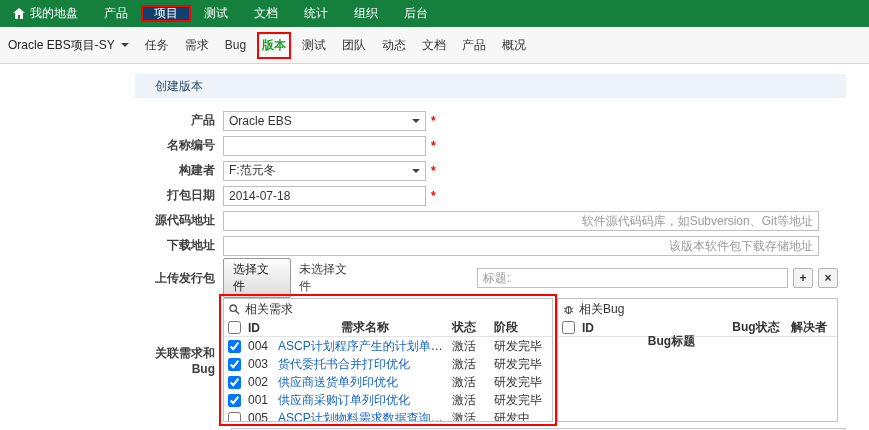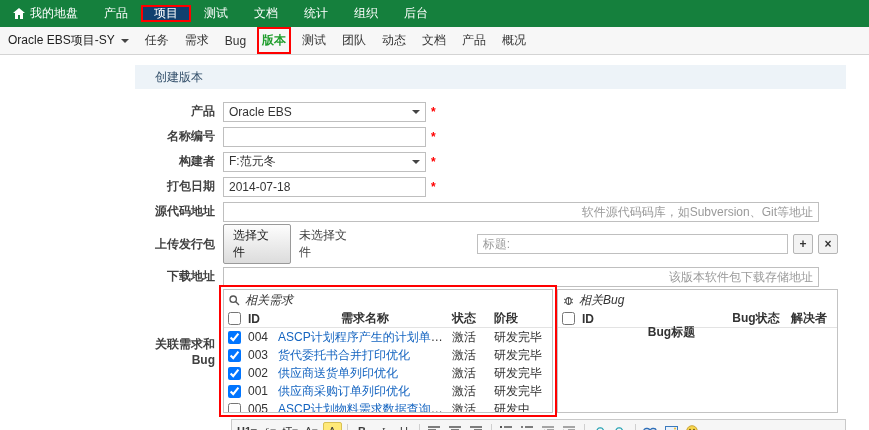--- a/index.html
+++ b/index.html
@@ -6,21 +6,21 @@
   body { background:#fff; }
   .screen { width:869px; height:430px; position:relative; overflow:hidden; background:#fff;
             font:12px "Liberation Sans", sans-serif; color:#333; }
 
   
   .topnav { height:27px; background:#15803d; display:flex; align-items:center; color:#fff; }
   .topnav .item { display:flex; align-items:center; gap:5px; padding:0 13px; font-size:12px; cursor:pointer; white-space:nowrap; }
   .topnav .item.active { background:#10406f; outline:2px solid #ff0000; outline-offset:-2px; }
 
   
-  .subnav { height:28px; background:#f7f7f7; border-bottom:1px solid #d4d4d4; display:flex; align-items:center; padding:0 8px; gap:16px; }
+  .subnav { height:37px; background:#f7f7f7; border-bottom:1px solid #d4d4d4; display:flex; align-items:center; padding:0 8px; gap:16px; }
   .switcher { display:flex; align-items:center; gap:6px; color:#222; cursor:pointer; white-space:nowrap; }
   .caret { width:0; height:0; border-left:4px solid transparent; border-right:4px solid transparent; border-top:4px solid #444; }
   .subnav .item { color:#333; cursor:pointer; white-space:nowrap; }
   .subnav .item.active { color:#1f9d2c; font-weight:bold; outline:2px solid #ff0000; outline-offset:3px; }
 
   
   .main { margin:10px 0 0 135px; width:711px; }
   .form-title { height:24px; line-height:24px; background:#edf3f8; color:#34506b; font-weight:normal; padding-left:20px; }
   .form { margin-top:10px; }
   .form-row { display:flex; align-items:center; min-height:25px; }
@@ -38,21 +38,21 @@
   .title-input { width:312px; margin-left:118px; }
   .small-btn { width:20px; height:20px; border:1px solid #b5b5b5; background:#f3f3f3; display:flex; align-items:center; justify-content:center;
                font-weight:bold; color:#333; cursor:pointer; border-radius:2px; margin-left:5px; }
   .small-btn:first-of-type { margin-left:auto; }
 
   
   .panels { display:flex; gap:4px; width:615px; }
   .panel { background:#fff; border:1px solid #c3c3c3; height:124px; overflow:hidden; }
   .panel.stories { width:330px; outline:2px solid #ff0000; outline-offset:2px; }
   .panel.bugs { flex:1; }
-  .phead { height:20px; display:flex; align-items:center; gap:5px; padding:0 5px; color:#333;font-style:italic; }
+  .phead { height:20px; display:flex; align-items:center; gap:5px; padding:0 5px; color:#333; }
   .pcols { display:flex; align-items:center; height:18px; font-weight:bold; border-bottom:1px solid #e3e3e3; padding:0 4px; }
   .prow { display:flex; align-items:center; height:18px; padding:0 4px; }
   .cb { margin:0; width:13px; height:13px; }
   .c-check { width:20px; flex:none; display:flex; align-items:center; }
   .c-id { width:30px; flex:none; }
   .c-name { flex:1; overflow:hidden; white-space:nowrap; text-overflow:ellipsis; }
   .pcols .c-name { text-align:center; }
   .story-link { color:#1464c0; cursor:pointer; }
   .c-status { width:42px; flex:none; }
   .c-stage { width:54px; flex:none; }
@@ -160,33 +160,33 @@
         <input class="ctl narrow" type="text" value="2014-07-18" style="">
         <span class="req">*</span>
       </div>
 
       <div class="form-row">
         <div class="flabel">源代码地址</div>
         <input class="ctl wide" type="text" placeholder="软件源代码码库，如Subversion、Git等地址" style="">
       </div>
 
       <div class="form-row">
+        <div class="flabel">下载地址</div>
+        <input class="ctl wide" type="text" placeholder="该版本软件包下载存储地址" style="">
+      </div>
+
+      <div class="form-row">
         <div class="flabel">上传发行包</div>
         <div class="upload-wrap">
           <span class="file-btn">选择文件</span>
           <span class="nofile">未选择文件</span>
           <input class="ctl title-input" type="text" placeholder="标题:" style="">
           <span class="small-btn">+</span>
           <span class="small-btn">×</span>
         </div>
-      </div>
-
-      <div class="form-row">
-        <div class="flabel">下载地址</div>
-        <input class="ctl wide" type="text" placeholder="该版本软件包下载存储地址" style="">
       </div>
 
       <div class="form-row">
         <div class="flabel">关联需求和Bug</div>
         <div class="panels">
 
           <div class="panel stories">
             <div class="phead">
               <svg class="icon-svg" width="11" height="11" viewBox="0 0 11 11">
                   <circle cx="4.2" cy="4.2" r="3.2" fill="none" stroke="#555" stroke-width="1.3"></circle>

